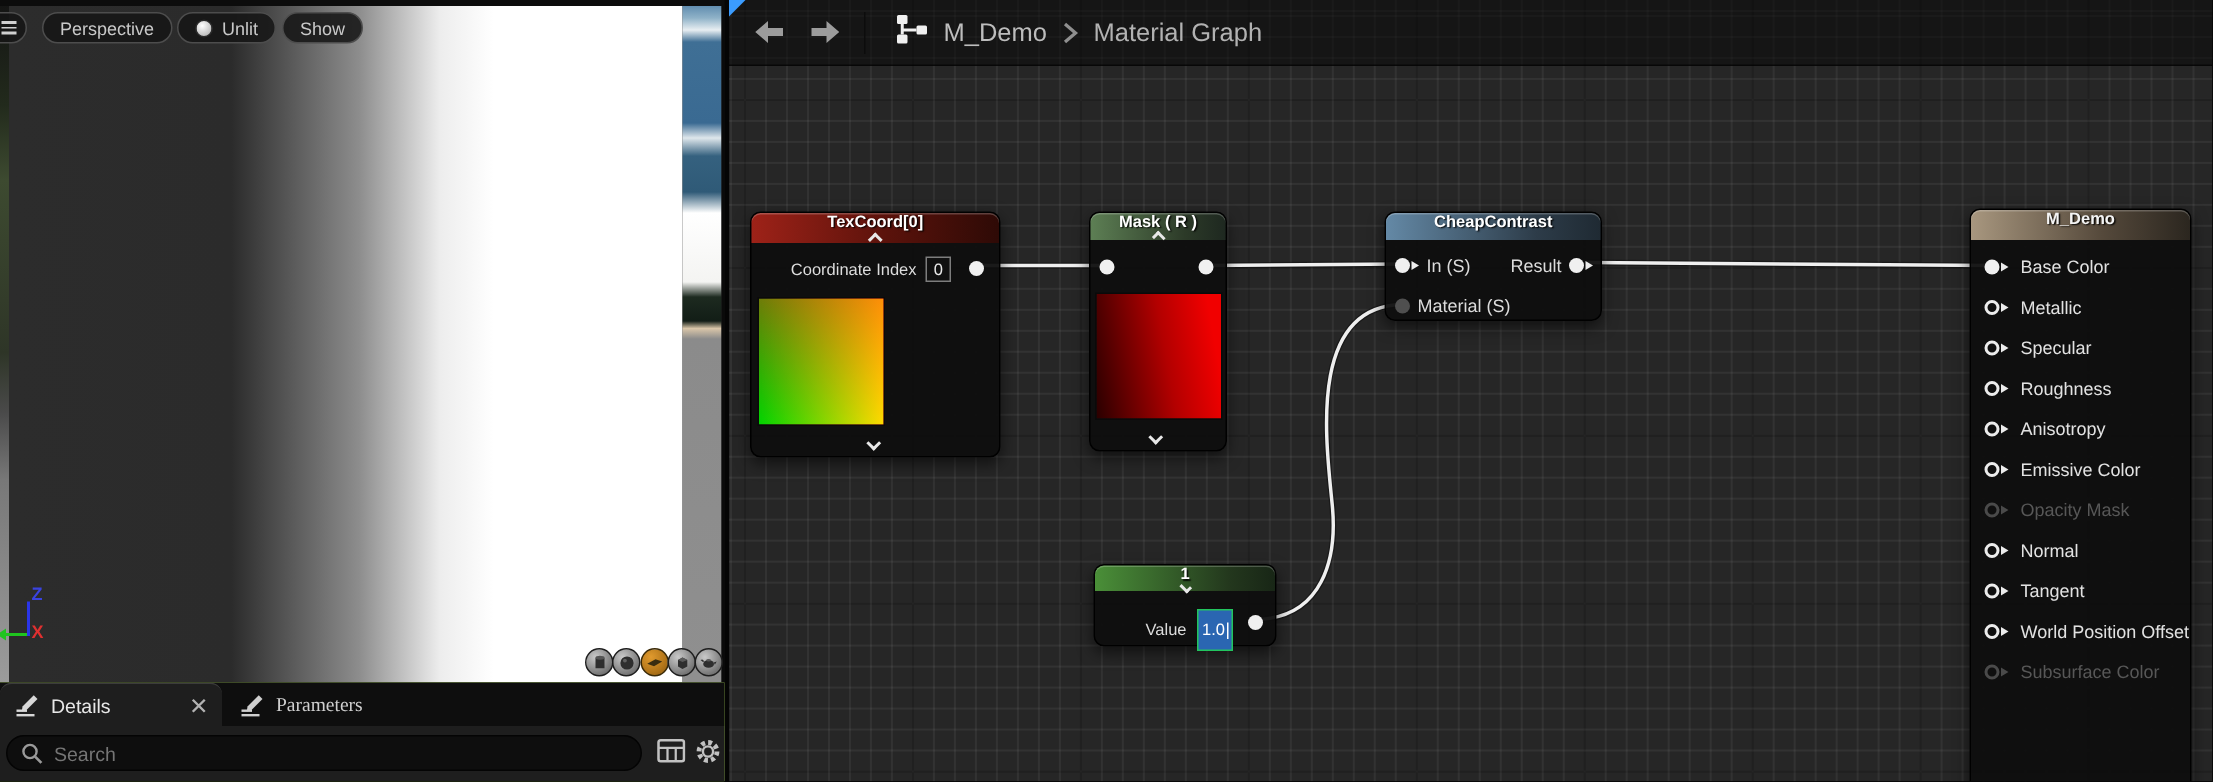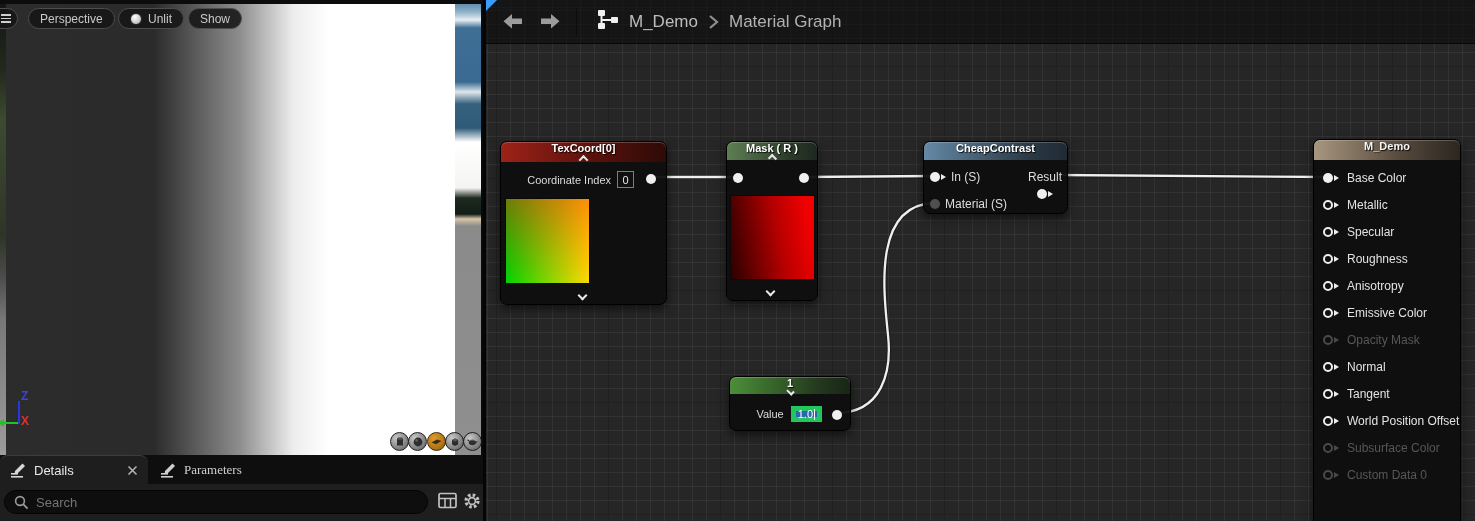--- a/index.html
+++ b/index.html
@@ -86,21 +86,21 @@
   .pin-dot { width:10px; height:10px; border-radius:50%; background:#f0f0f0; }
   .pin-dot.dim { background:#4f4f4f; }
   .pin-ring { width:10px; height:10px; border-radius:50%; border:2.5px solid #ececec; }
   .pin-arrow { width:0; height:0; border-left:5px solid #ececec; border-top:3.5px solid transparent; border-bottom:3.5px solid transparent; margin-left:1px; }
   .dim .pin-ring, .dim.pin-ring { border-color:#4a4a4a; }
   .dim .pin-arrow { border-left-color:#4a4a4a; }
 
   .small-label { font-size:11px; color:#dcdcdc; }
   .idx-box { width:17px; height:17px; border:1px solid #7d7d7d; background:#101010; color:#e8e8e8;
     font-size:11px; display:flex; align-items:center; justify-content:center; }
-  .val-box { height:16px; min-width:24px; padding:0 2px; background:#2a66b2; border:5px solid #22c55e;
+  .val-box { height:28px; min-width:24px; padding:0 2px; background:#2a66b2; border:1px solid #22c55e;
     color:#fff; font-size:11px; display:flex; align-items:center; justify-content:center; }
   .caret { width:1px; height:11px; background:#fff; margin-left:1px; }
 
   .preview { position:absolute; border:1px solid #0a0a0a; }
   #texcoord-preview { left:4px; top:56px; width:85px; height:86px; background:linear-gradient(to top,#00d400,#6d7c08); }
   #texcoord-preview .red-screen { width:100%; height:100%; background:linear-gradient(to right,#000,#ff2500); mix-blend-mode:screen; }
   #mask-preview { left:3px; top:53px; width:85px; height:85px; background:linear-gradient(80deg,#2a0000 0%,#b30000 55%,#f10000 90%); }
 
   
   #node-output .rows { padding-top:4px; }
@@ -280,21 +280,21 @@
       <div class="node-title t-blue" style="height:18px;">
         <span>CheapContrast</span>
       </div>
       <div style="position:absolute; left:6px; top:28px; display:flex; align-items:center; gap:5px;">
         <span class="pinwrap">
             <span class="pin-dot"></span>
             <span class="pin-arrow"></span>
           </span>
         <span class="small-label" style="font-size:12px">In (S)</span>
       </div>
-      <div style="position:absolute; right:5px; top:28px; display:flex; align-items:center; gap:5px;flex-direction:column;">
+      <div style="position:absolute; right:5px; top:28px; display:flex; align-items:center; gap:5px;">
         <span class="small-label" style="font-size:12px">Result</span>
         <span class="pinwrap">
             <span class="pin-dot"></span>
             <span class="pin-arrow"></span>
           </span>
       </div>
       <div style="position:absolute; left:6px; top:55px; display:flex; align-items:center; gap:5px;">
         <span class="pinwrap">
             <span class="pin-dot dim"></span>
           </span>
@@ -392,27 +392,20 @@
               <span class="pin-arrow"></span>
             </span>
             <span class="lbl">World Position Offset</span>
           </div>
         <div class="row dim">
             <span class="pinwrap dim">
               <span class="pin-ring"></span>
               <span class="pin-arrow"></span>
             </span>
             <span class="lbl">Subsurface Color</span>
-          </div>
-        <div class="row dim">
-            <span class="pinwrap dim">
-              <span class="pin-ring"></span>
-              <span class="pin-arrow"></span>
-            </span>
-            <span class="lbl">Custom Data 0</span>
           </div>
       </div>
     </div>
   </div>
 
   <div id="details-panel">
     <div id="tabwell">
       <div class="tab" id="tab-details">
         <svg width="16" height="16" viewBox="0 0 16 16">
             <path d="M5 9 L12.5 1.5 L15 4 L7.5 11.5 L4.5 12.3 Z" fill="#d8d8d8"></path>

